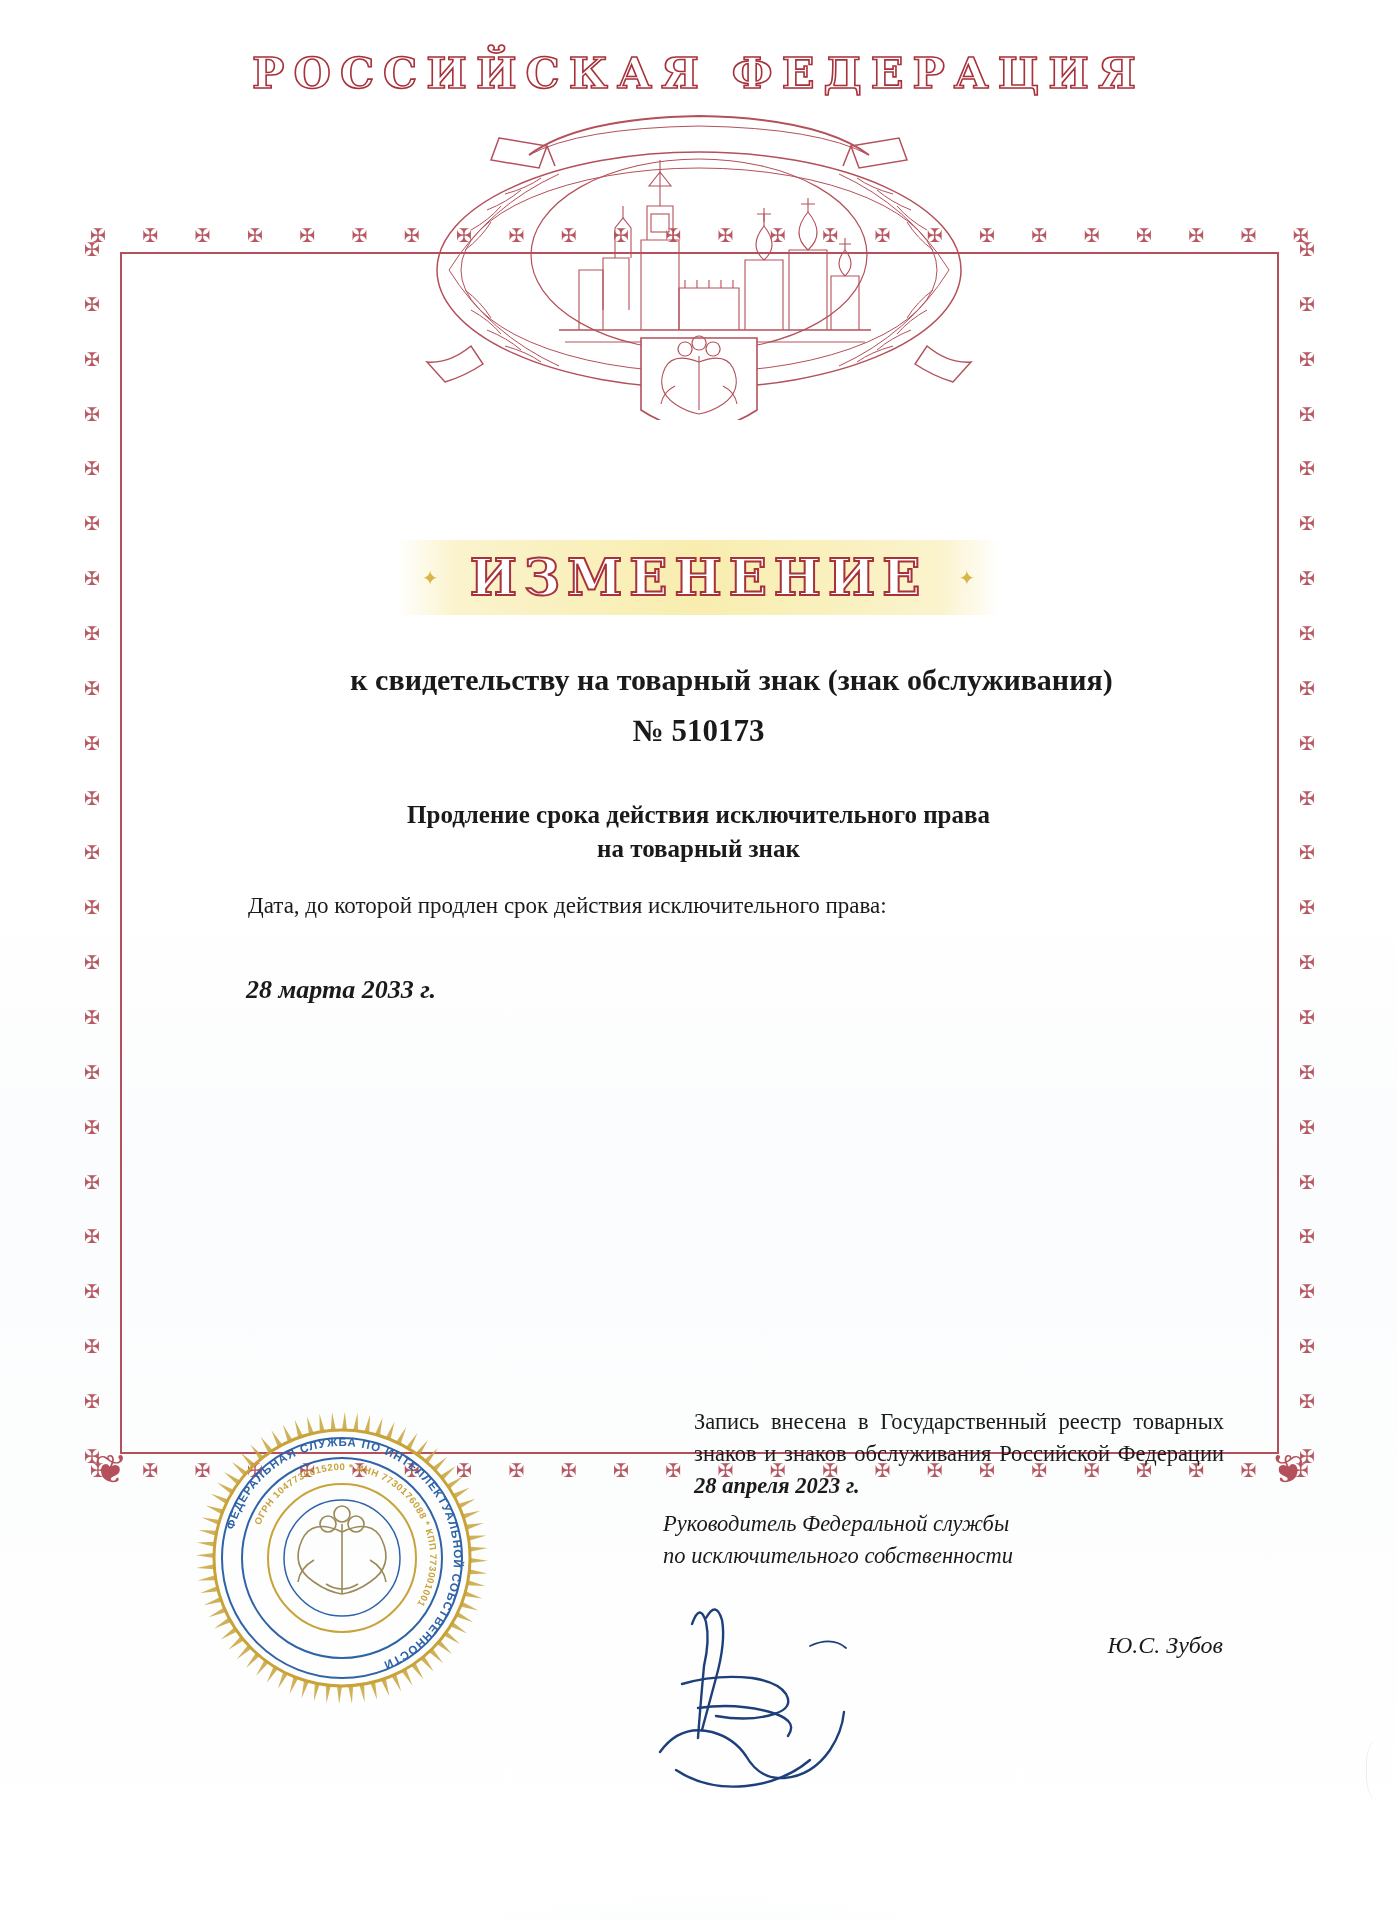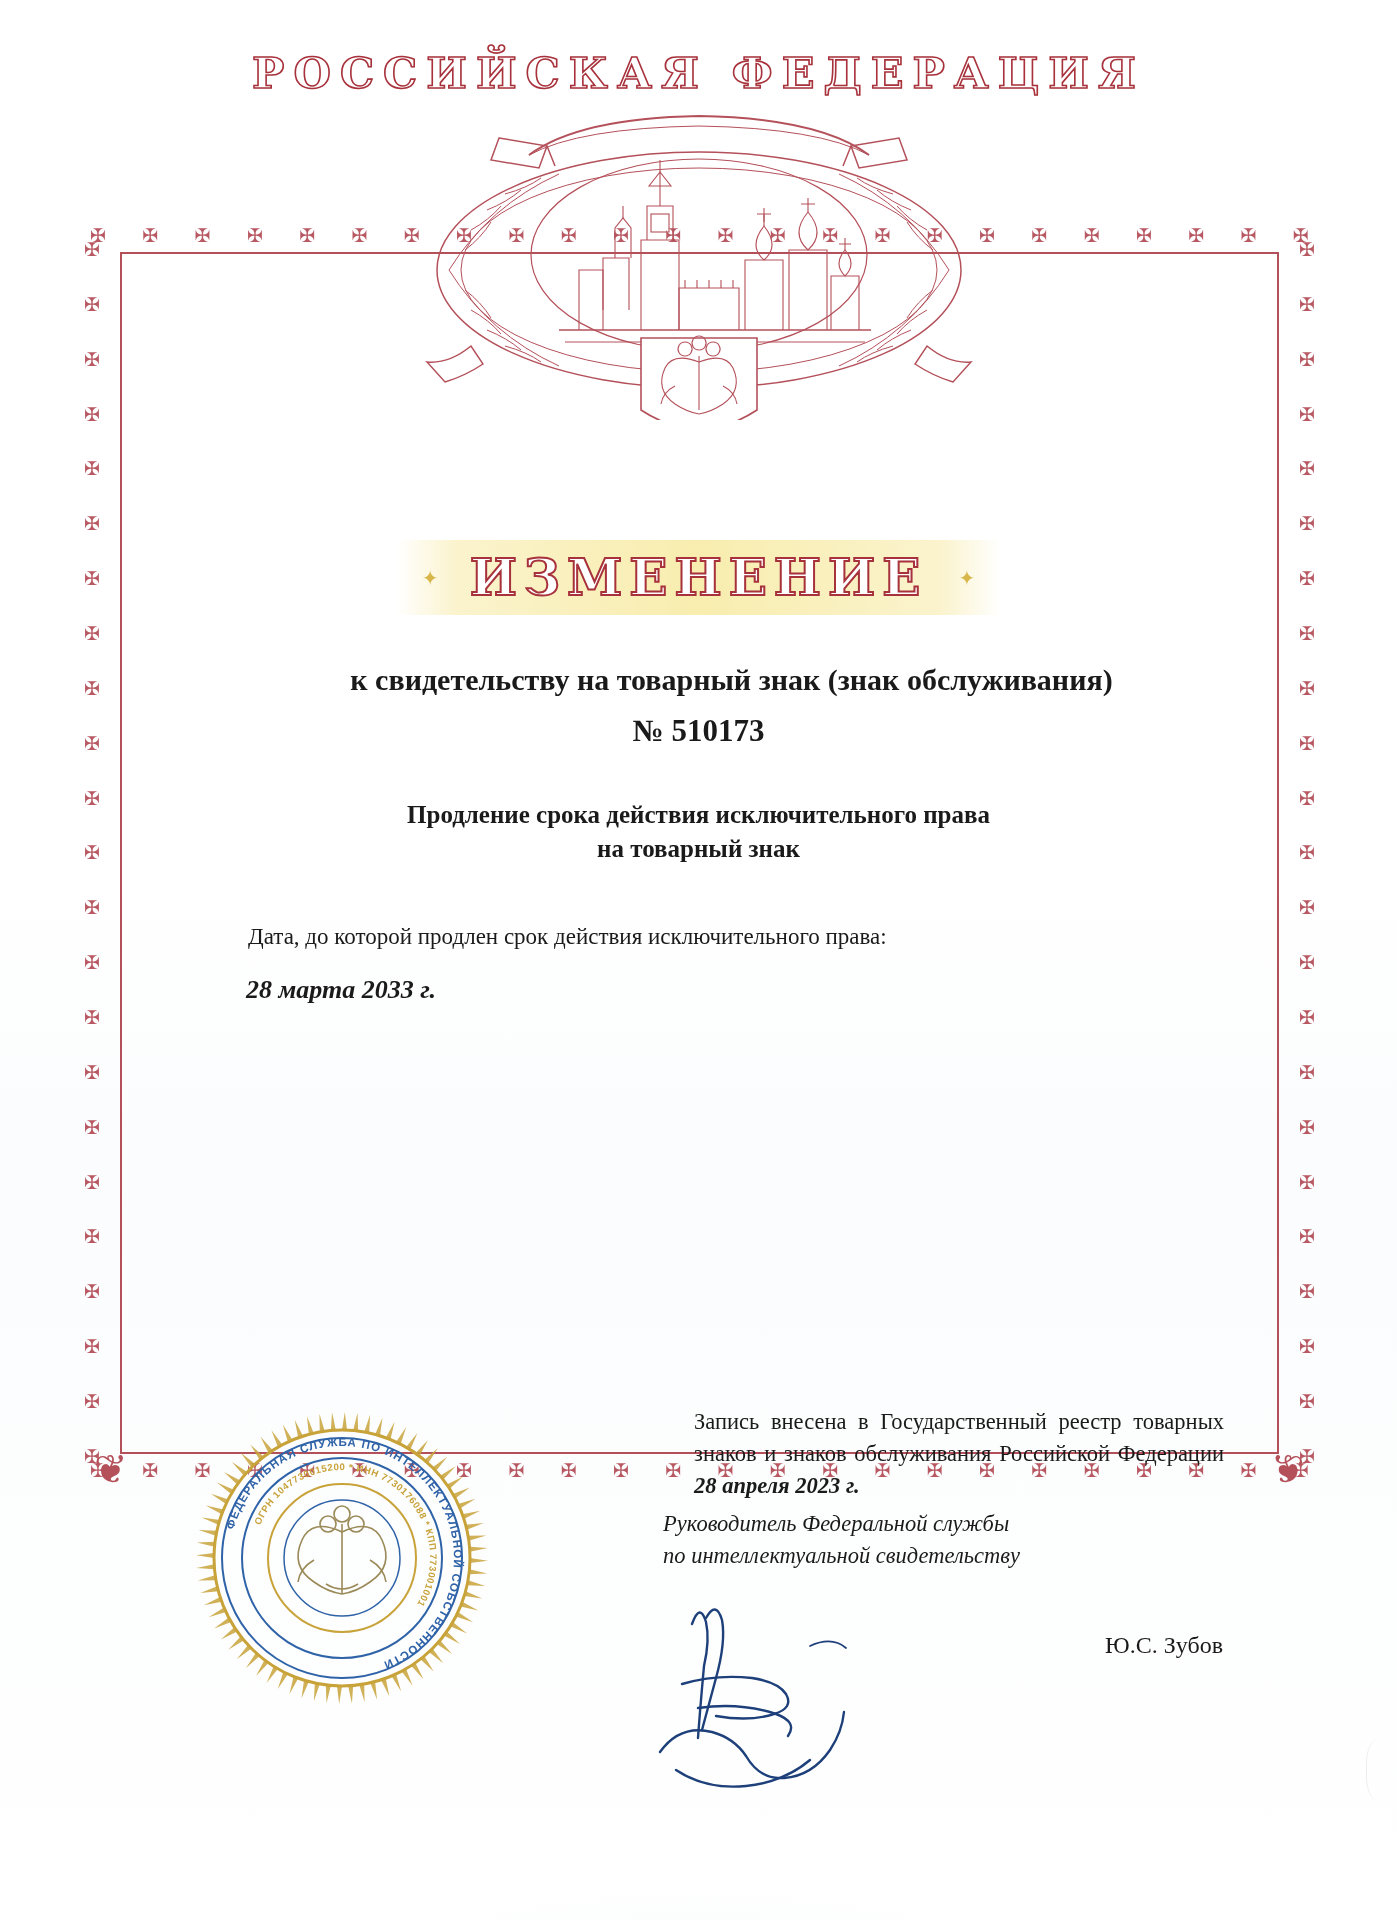--- a/index.html
+++ b/index.html
@@ -167,21 +167,21 @@
     left: 0;
     width: 100%;
     text-align: center;
     font-size: 25px;
     font-weight: 700;
     line-height: 1.35;
   }
 
   .date-label {
     position: absolute;
-    top: 924px;
+    top: 893px;
     left: 248px;
     font-size: 23px;
   }
   .date-value {
     position: absolute;
     top: 975px;
     left: 246px;
     font-size: 26px;
     font-weight: 700;
     font-style: italic;
@@ -212,20 +212,21 @@
     font-size: 22.5px;
     font-style: italic;
     line-height: 1.4;
   }
 
   .signer-name {
     position: absolute;
     top: 1632px;
     right: 174px;
     font-size: 24px;
+    font-style: italic;
   }
 
   
   .signature {
     position: absolute;
     left: 640px;
     top: 1588px;
     width: 270px;
     height: 220px;
   }
@@ -475,21 +476,21 @@
 
   <div class="date-label">Дата, до которой продлен срок действия исключительного права:</div>
   <div class="date-value">28 марта 2033 г.</div>
 
   <div class="registry">
     <span>Запись внесена в Государственный реестр товарных знаков и знаков обслуживания Российской Федерации </span><span class="reg-date">28 апреля 2023 г.</span>
   </div>
 
   <div class="official">
     <div>Руководитель Федеральной службы</div>
-    <div>по интеллектуальной свидетельству</div>
+    <div>по исключительного собственности</div>
   </div>
 
   <div class="signer-name">Ю.С. Зубов</div>
 
   <div class="signature">
     <svg viewBox="0 0 270 220" width="270" height="220" aria-hidden="true">
       <g fill="none" stroke="#1d3f7a" stroke-width="2.4" stroke-linecap="round">
         <path d="M52 36 q8 -22 14 -2 q4 18 -2 44 q-4 44 -6 72"></path>
         <path d="M66 30 q10 -18 16 2 q4 22 -6 58 q-8 30 -14 52"></path>
         <path d="M42 96 q34 -10 70 -6 q26 4 34 16 q8 14 -12 20 q-24 8 -58 2"></path>

